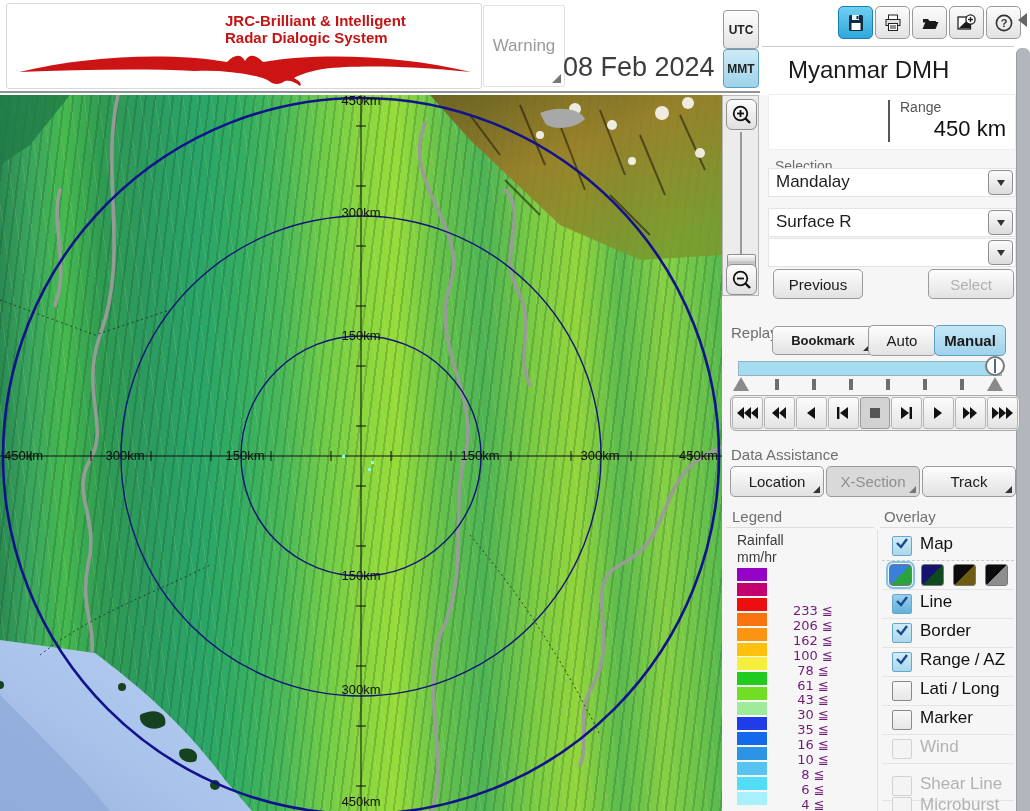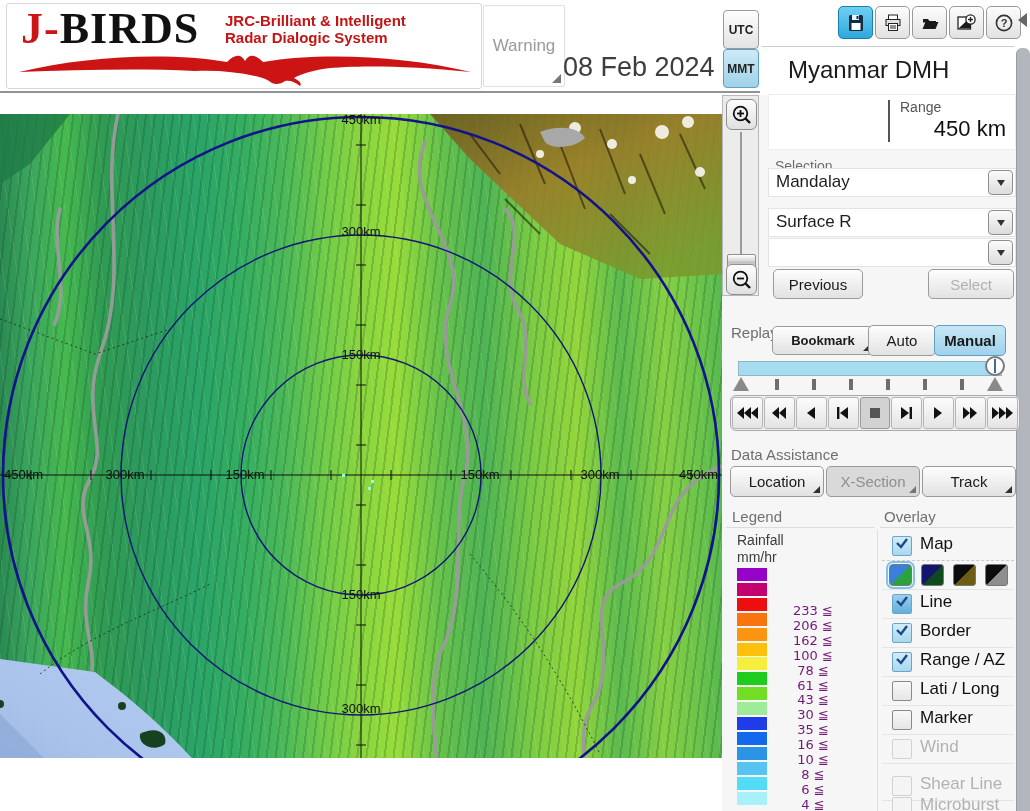--- a/index.html
+++ b/index.html
@@ -88,38 +88,35 @@
 
   
   .zoom-strip{left:722px;top:95px;width:37px;height:201px;background:#ececec;border:1px solid #b8b8b8;box-sizing:border-box;}
   .zoom-btn{position:absolute;left:3px;width:29px;height:29px;border:1px solid #8f8f8f;border-radius:6px;
             background:linear-gradient(#fdfdfd,#e0e0e0);display:flex;align-items:center;justify-content:center;}
   .zoom-rail{position:absolute;left:17px;top:36px;width:2px;height:122px;background:#9a9a9a;}
   .zoom-handle{position:absolute;left:4px;top:158px;width:27px;height:13px;border:1px solid #8f8f8f;border-radius:2px;
                background:linear-gradient(#fff,#d8d8d8 45%,#bfbfbf 55%,#e8e8e8);}
 
   
-  .map{left:0;top:95px;width:722px;height:644px;overflow:hidden;
+  .map{left:0;top:95px;width:722px;height:716px;overflow:hidden;
     background:
       repeating-linear-gradient(97deg, rgba(12,55,28,0.20) 0 2px, rgba(0,0,0,0) 2px 9px),
       repeating-linear-gradient(82deg, rgba(250,255,160,0.10) 0 1px, rgba(0,0,0,0) 1px 14px),
       linear-gradient(90deg,#2a8a52 0%,#3aa55e 4%,#46b94f 9%,#2f9b53 14%,#2c9a5e 20%,#2aa468 27%,
         #33ad62 33%,#49b85a 39%,#71cc49 45%,#8ad63f 50%,#97dc3a 55%,#66c24c 61%,#4eb455 67%,
-        #7ccc44 74%,#93d63c 80%,#5bbb4f 86%,#86d044 92%,#6ac34b 97%,#57b94e 100%); margin-top: 19px;}
+        #7ccc44 74%,#93d63c 80%,#5bbb4f 86%,#86d044 92%,#6ac34b 97%,#57b94e 100%);}
   .map svg{position:absolute;left:0;top:0;}
 </style>
 </head>
 <body>
 
 <div class="app">
 
   <div class="abs logo-box">
-    <div class="abs logo-title">
-      <span class="red">J-</span><span class="black">BIRDS</span>
-    </div>
     <div class="abs logo-sub">
       <div>JRC-Brilliant &amp; Intelligent</div>
       <div>Radar  Dialogic  System</div>
     </div>
     <svg class="abs eagle" width="456" height="36" viewBox="0 0 456 36">
       <path fill="#cc1414" d="M2,22 C70,6 150,2 210,12 C218,4 224,4 228,11 C232,4 238,4 246,12 C306,2 386,6 454,22
         C390,16 340,15 306,19 C294,21 284,24 277,28 C283,31 285,34 283,36 C278,32 273,30 268,31 C264,34 259,35 255,33
         C251,30 247,28 242,27 C222,22 200,20 178,21 C120,18 60,20 2,22 Z"></path>
     </svg>
   </div>

